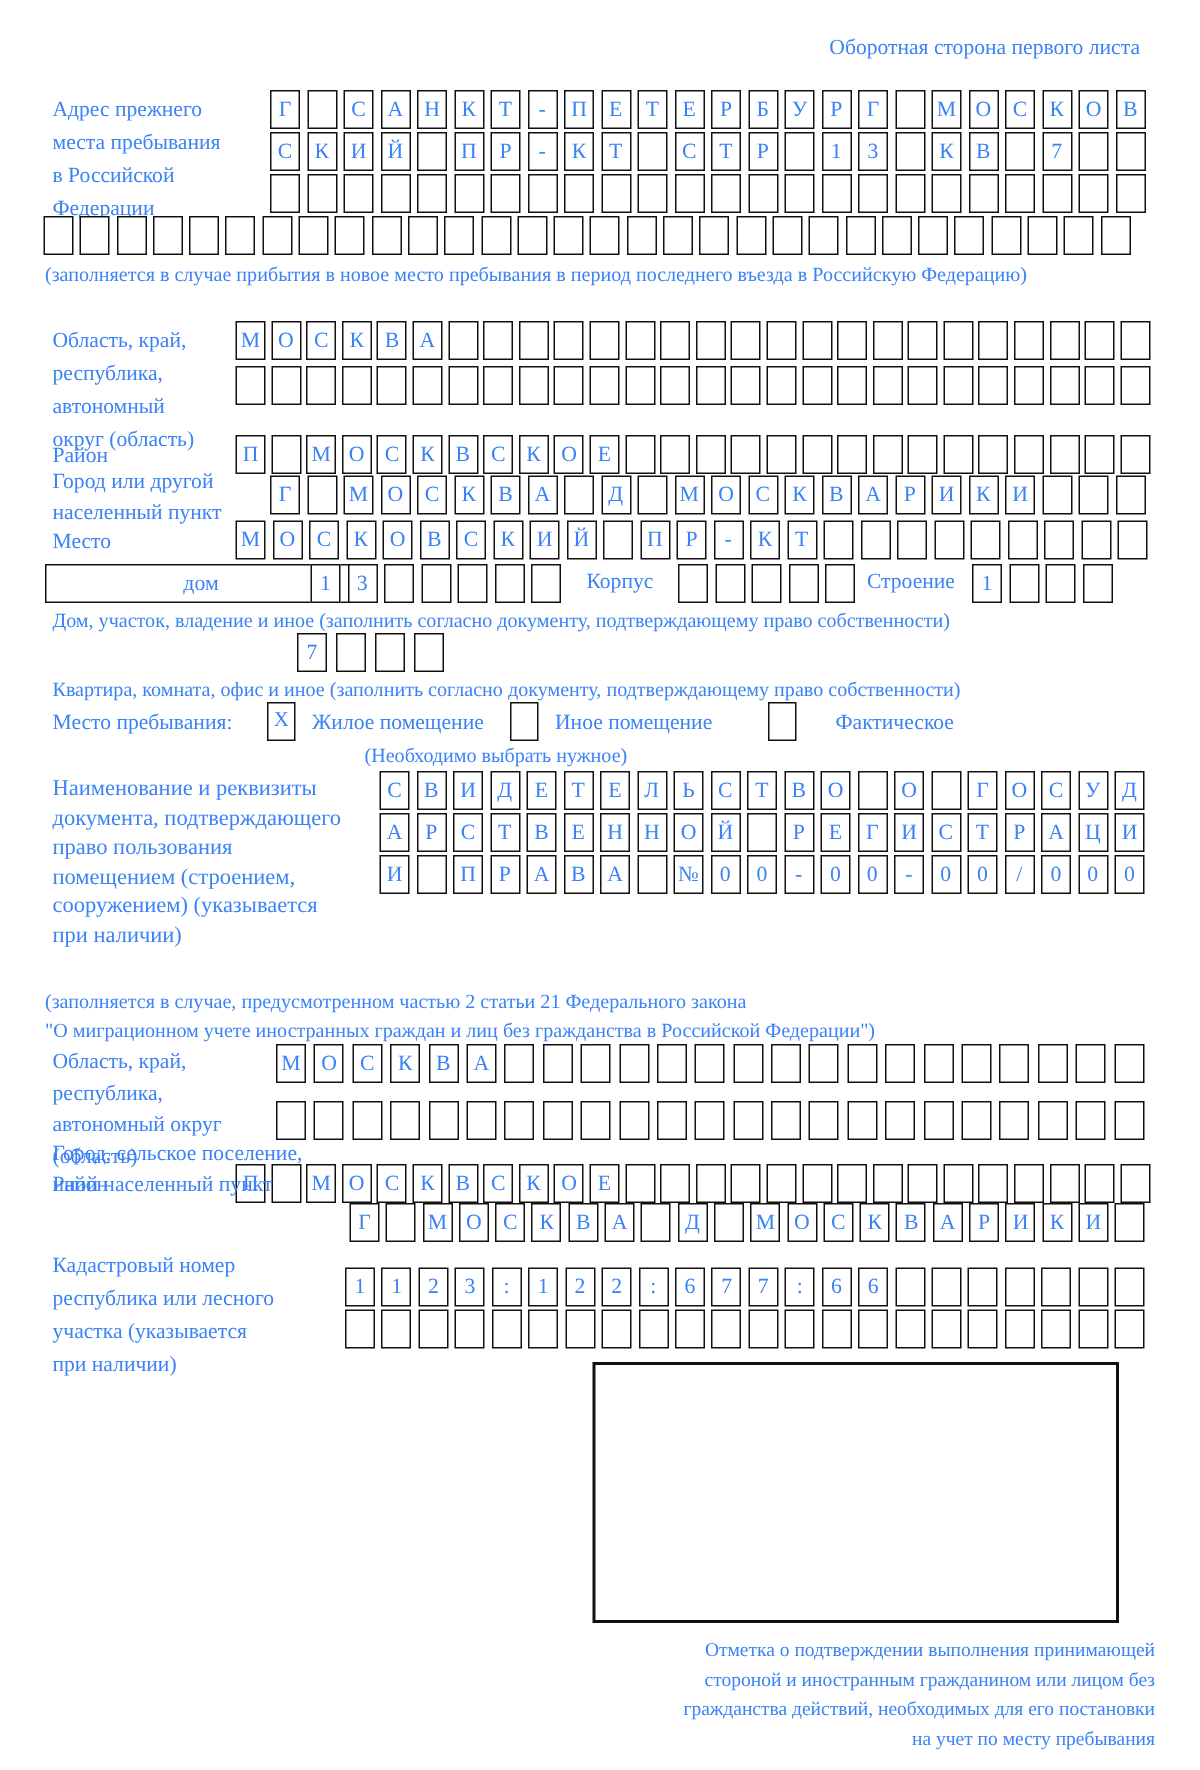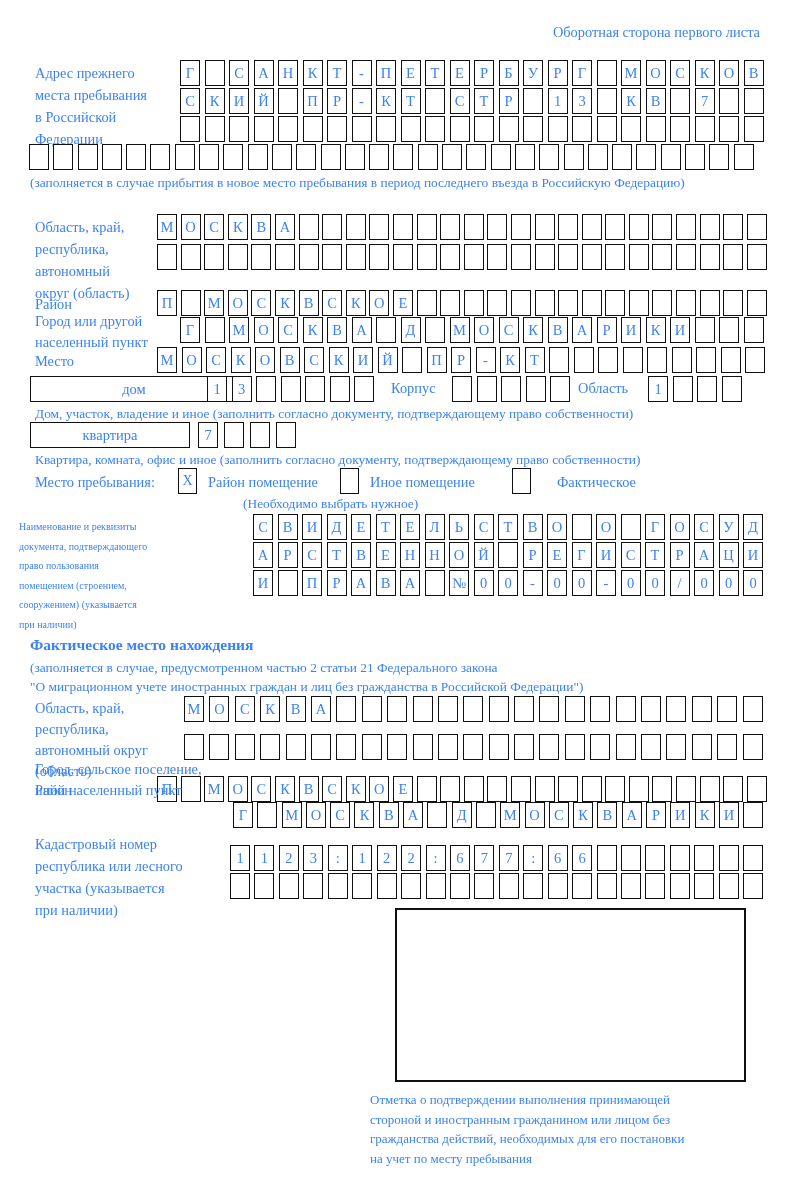--- a/index.html
+++ b/index.html
@@ -314,48 +314,47 @@
       <span class="cell"></span>
     </div>
   <div class="inline-label" style="left:391px;top:380px">Корпус</div>
   <div class="row" style="left:452px;top:376px;gap:4.5px">
       <span class="cell"></span>
       <span class="cell"></span>
       <span class="cell"></span>
       <span class="cell"></span>
       <span class="cell"></span>
     </div>
-  <div class="inline-label" style="left:578px;top:380px">Область</div>
+  <div class="inline-label" style="left:578px;top:380px">Строение</div>
   <div class="row" style="left:648px;top:376px;gap:4.5px">
       <span class="cell">1</span>
       <span class="cell"></span>
       <span class="cell"></span>
       <span class="cell"></span>
     </div>
   <div class="note" style="left:35px;top:406px">Дом, участок, владение и иное (заполнить согласно документу, подтверждающему право собственности)</div>
 
-  <div class="wide-box" style="left:30px;top:422px;width:160px">квартира</div>
   <div class="row" style="left:198px;top:422px;gap:6px">
       <span class="cell">7</span>
       <span class="cell"></span>
       <span class="cell"></span>
       <span class="cell"></span>
     </div>
   <div class="note" style="left:35px;top:452px">Квартира, комната, офис и иное (заполнить согласно документу, подтверждающему право собственности)</div>
 
   <div class="label" style="left:35px;top:471px">Место пребывания:</div>
   <div class="cb" style="left:178px;top:468px">X</div>
-  <div class="label" style="left:208px;top:471px">Район помещение</div>
+  <div class="label" style="left:208px;top:471px">Жилое помещение</div>
   <div class="cb" style="left:340px;top:468px"></div>
   <div class="label" style="left:370px;top:471px">Иное помещение</div>
   <div class="cb" style="left:512px;top:468px"></div>
   <div class="label" style="left:557px;top:471px">Фактическое</div>
   <div class="note" style="left:243px;top:496px">(Необходимо выбрать нужное)</div>
 
-  <div class="label" style="left:19px;top:517px;line-height:19.5px;font-size:10px">Наименование и реквизиты
+  <div class="label" style="left:35px;top:517px;line-height:19.5px;font-size:15px">Наименование и реквизиты
 документа, подтверждающего
 право пользования
 помещением (строением,
 сооружением) (указывается
 при наличии)</div>
   <div class="row" style="left:253px;top:514px;gap:4.5px">
       <span class="cell">С</span>
       <span class="cell">В</span>
       <span class="cell">И</span>
       <span class="cell">Д</span>
@@ -417,21 +416,20 @@
       <span class="cell">0</span>
       <span class="cell">-</span>
       <span class="cell">0</span>
       <span class="cell">0</span>
       <span class="cell">/</span>
       <span class="cell">0</span>
       <span class="cell">0</span>
       <span class="cell">0</span>
     </div>
 
-  <div class="title center" style="top:636px">Фактическое место нахождения</div>
   <div class="note center" style="top:659px;line-height:18.5px">(заполняется в случае, предусмотренном частью 2 статьи 21 Федерального закона
 "О миграционном учете иностранных граждан и лиц без гражданства в Российской Федерации")</div>
 
   <div class="label" style="left:35px;top:698px;line-height:21px">Область, край,
 республика,
 автономный округ
 (область)</div>
   <div class="row" style="left:184px;top:696px;gap:5.4px">
       <span class="cell">М</span>
       <span class="cell">О</span>
@@ -587,18 +585,18 @@
       <span class="cell"></span>
       <span class="cell"></span>
       <span class="cell"></span>
       <span class="cell"></span>
       <span class="cell"></span>
       <span class="cell"></span>
       <span class="cell"></span>
     </div>
 
   <div class="stamp-box" style="left:395px;top:908px;width:351px;height:174px"></div>
-  <div class="note" style="left:370px;top:1090px;width:400px;text-align:left;line-height:19.5px;font-size:13px">Отметка о подтверждении выполнения принимающей
+  <div class="note" style="left:370px;top:1090px;width:400px;text-align:right;line-height:19.5px;font-size:13px">Отметка о подтверждении выполнения принимающей
 стороной и иностранным гражданином или лицом без
 гражданства действий, необходимых для его постановки
 на учет по месту пребывания</div>
 
 </div>
 
 </body></html>

